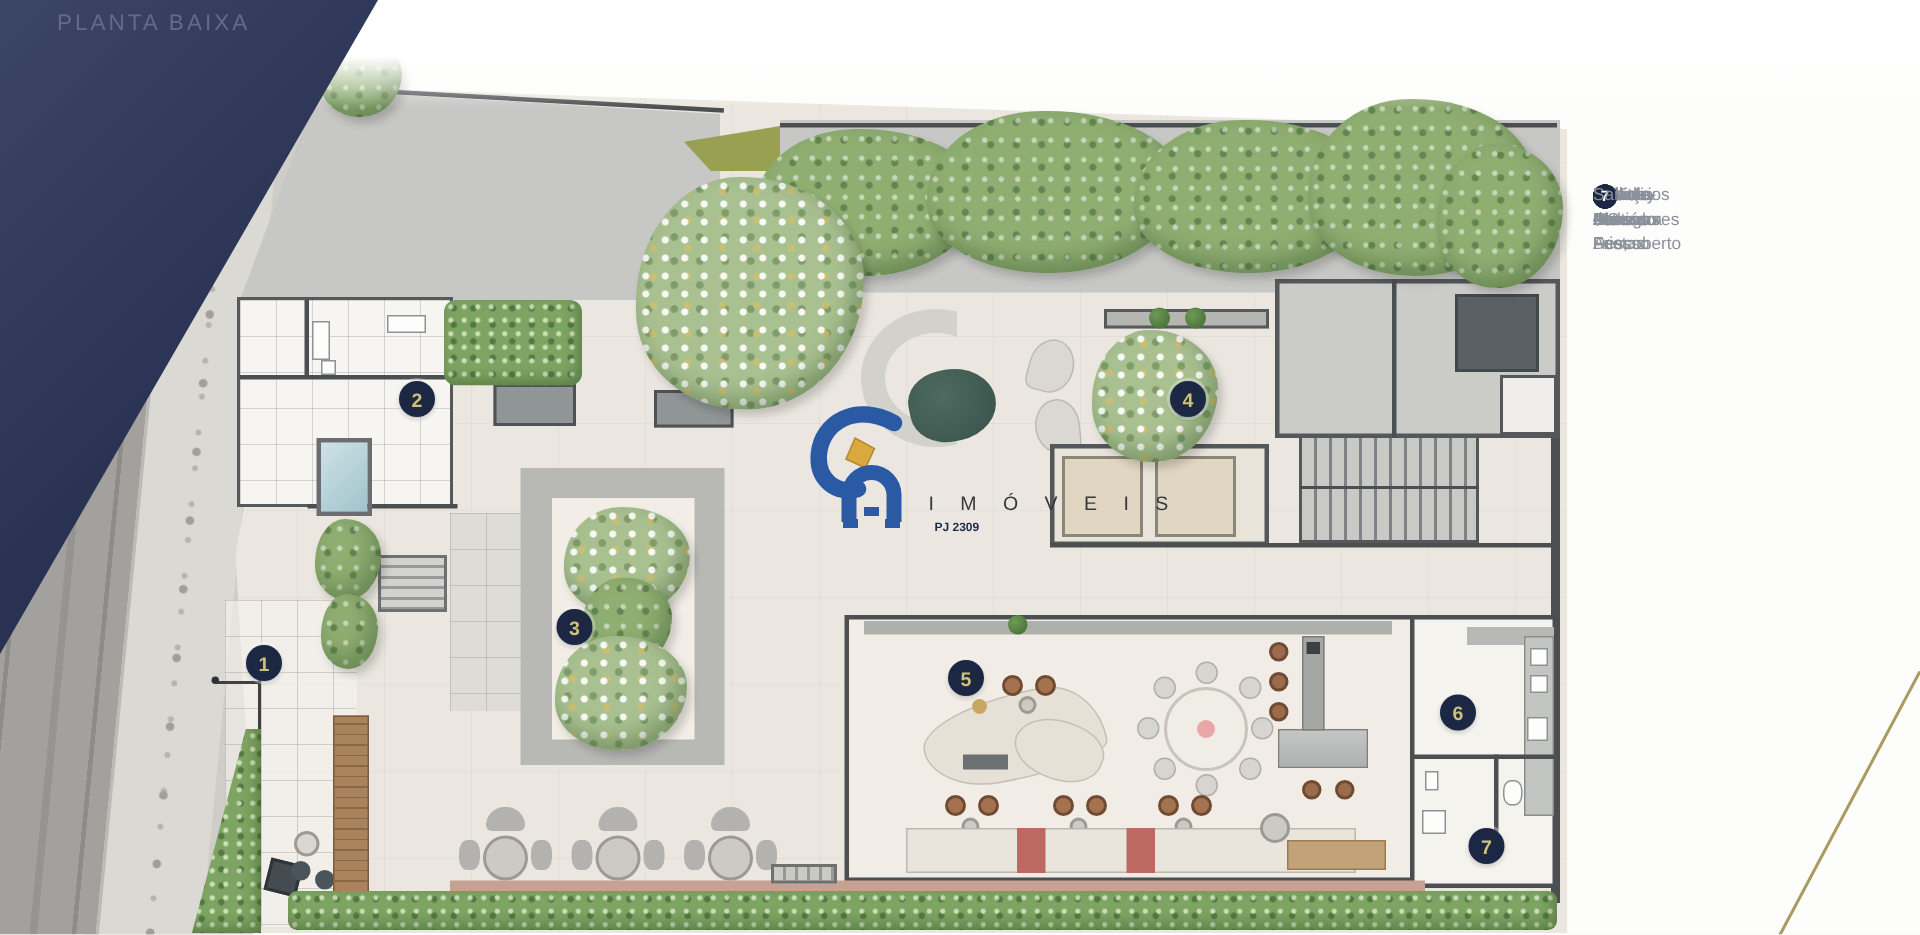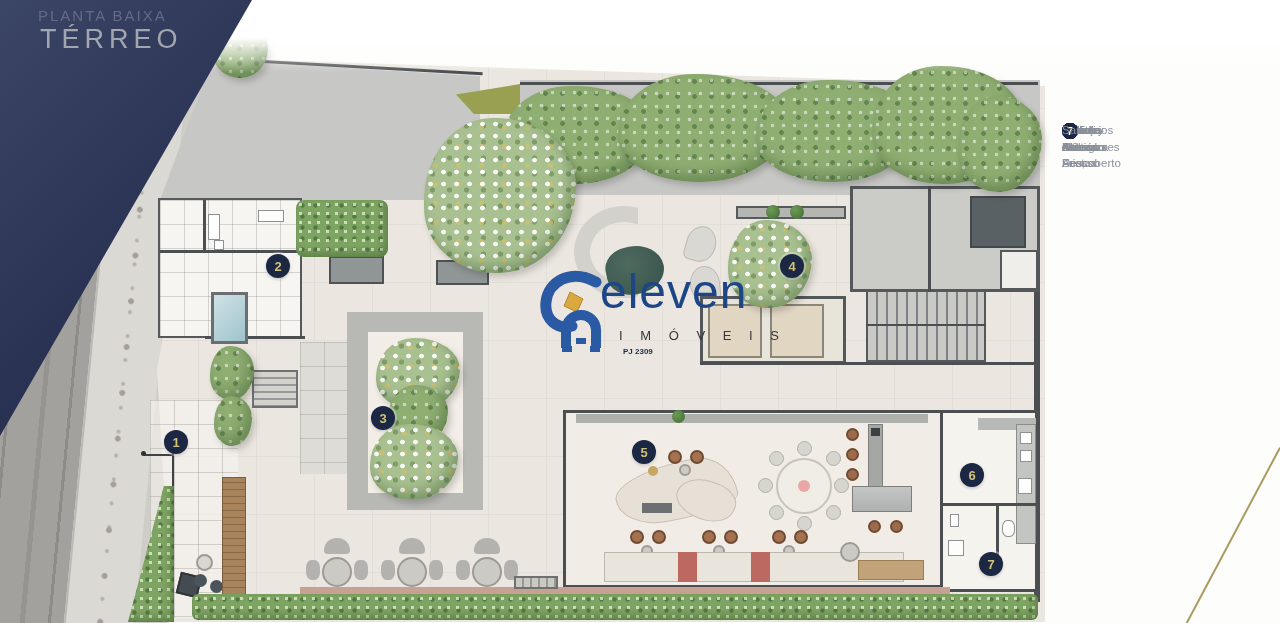--- a/index.html
+++ b/index.html
@@ -256,28 +256,26 @@
   <div class="marker" style="left:979px;top:552px;">7</div>
 
   <svg class="lg-el" width="64" height="84" viewBox="0 0 64 84">
     <path d="M56 14 C30 0 8 14 6 34 C4 52 18 62 32 58" stroke="#2b5aa5" stroke-width="11" fill="none" stroke-linecap="round"></path>
     <path d="M30 24 l13 7 -6 13 -13 -6 z" fill="#d9a93f" stroke="#b5882b" stroke-width="1"></path>
     <path d="M26 80 V62 a15 15 0 0 1 30 0 V80" stroke="#2b5aa5" stroke-width="10" fill="none"></path>
     <rect x="22" y="78" width="10" height="6" fill="#2b5aa5"></rect>
     <rect x="50" y="78" width="10" height="6" fill="#2b5aa5"></rect>
     <rect x="36" y="70" width="10" height="6" fill="#2b5aa5"></rect>
   </svg>
-  <div class="lg-brand">eleven</div>
   <div class="lg-seg">I M Ó V E I S</div>
   <div class="lg-reg">PJ 2309</div>
 
   <div class="white-fade"></div>
   <div class="navy"></div>
   <div class="bn1">PLANTA BAIXA</div>
-  <div class="bn2">TÉRREO</div>
 
   <div class="legend">
     <div class="lrow">
       <div class="lnum">1</div>
       <div class="ltxt">
           <div>Portaria de Acesso</div>
           <div>com Clausura</div>
         </div>
     </div>
     <div class="lrow">

